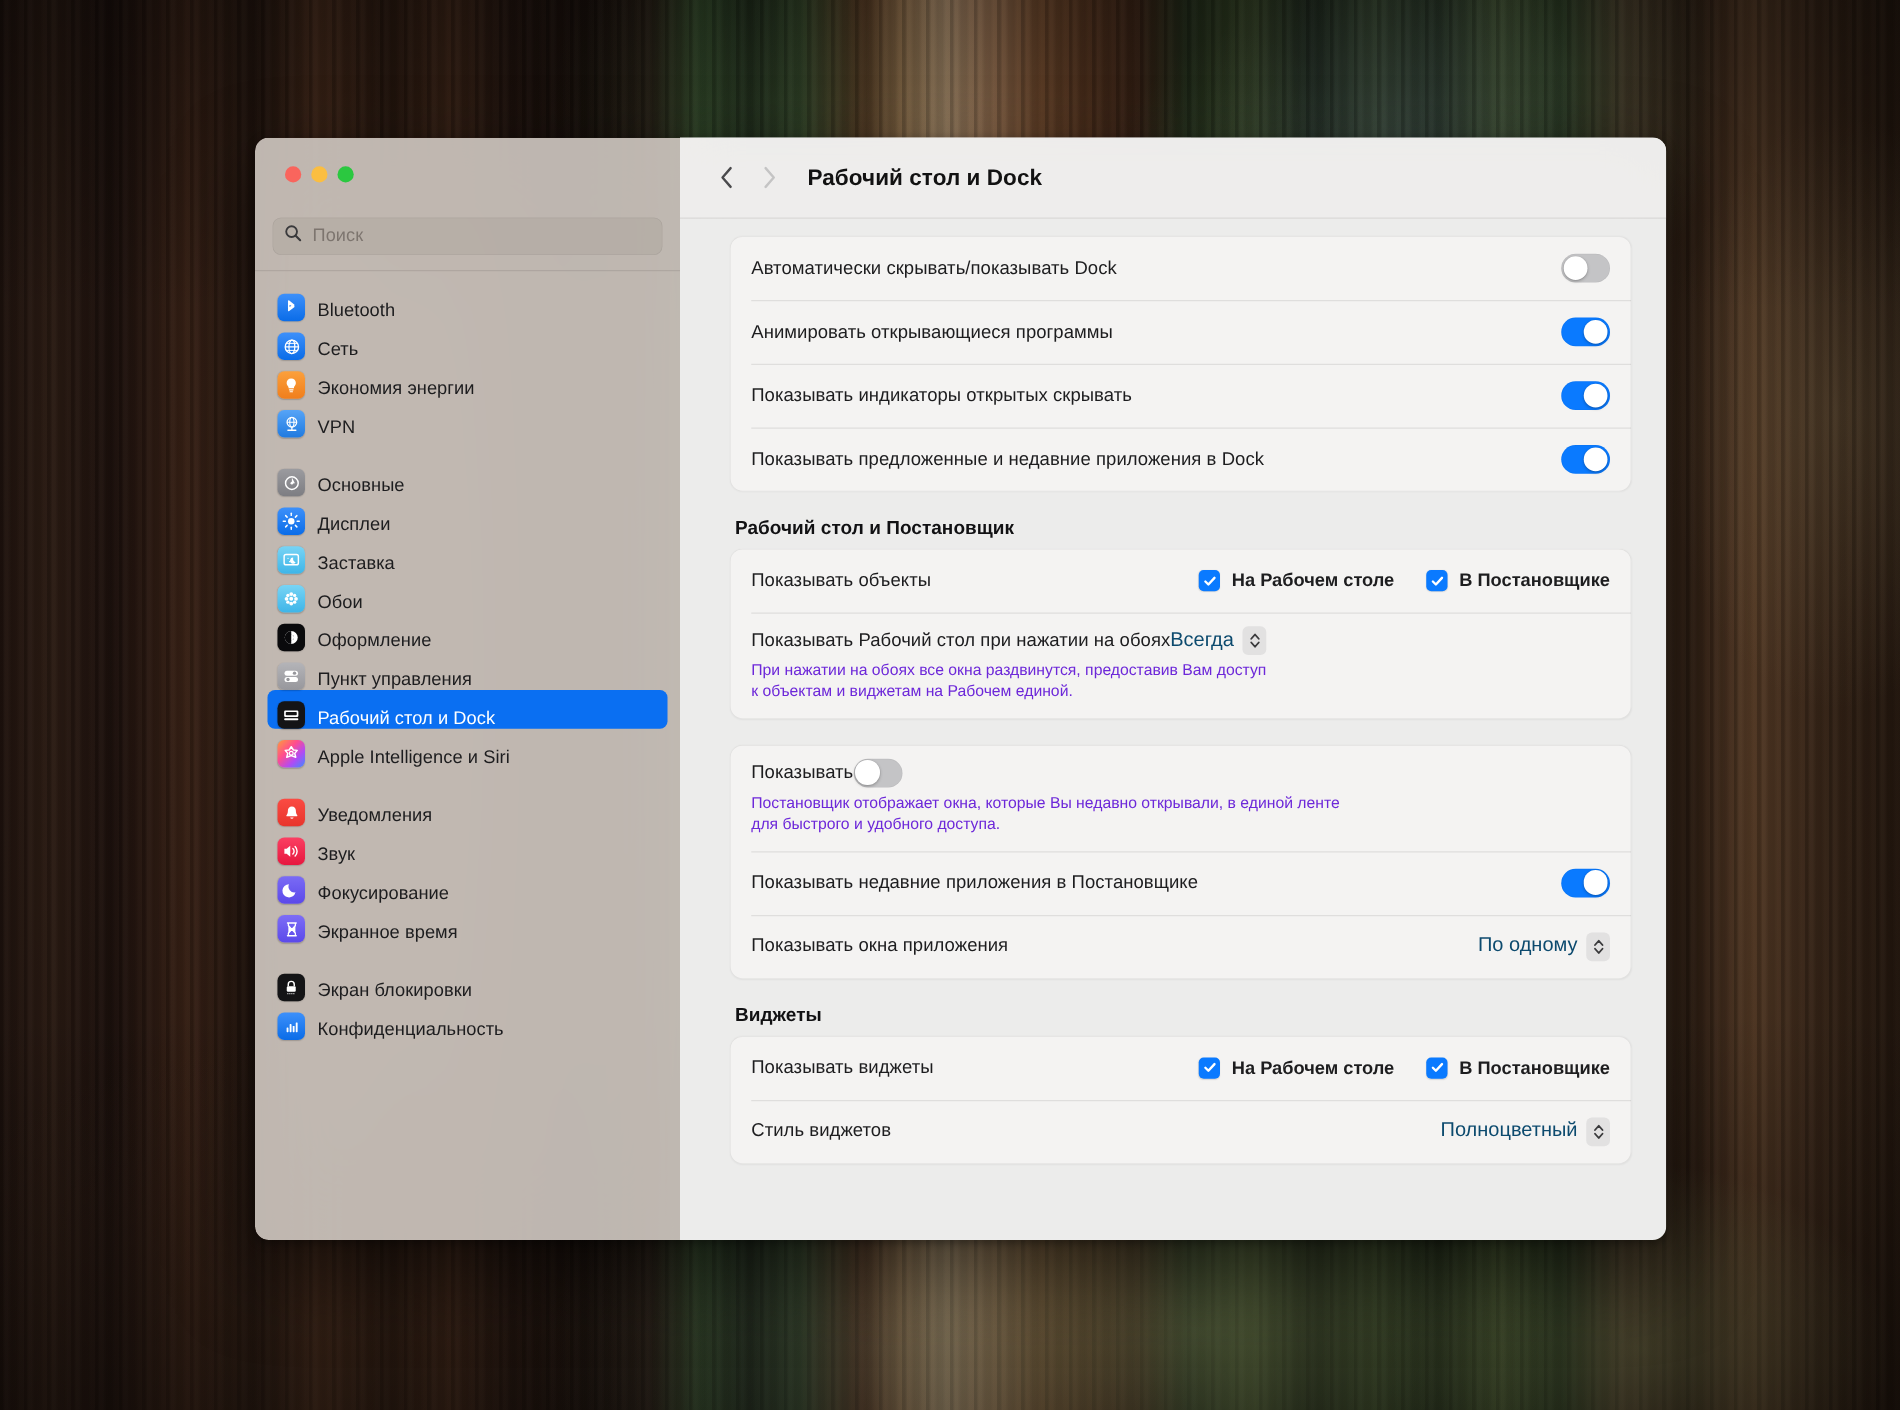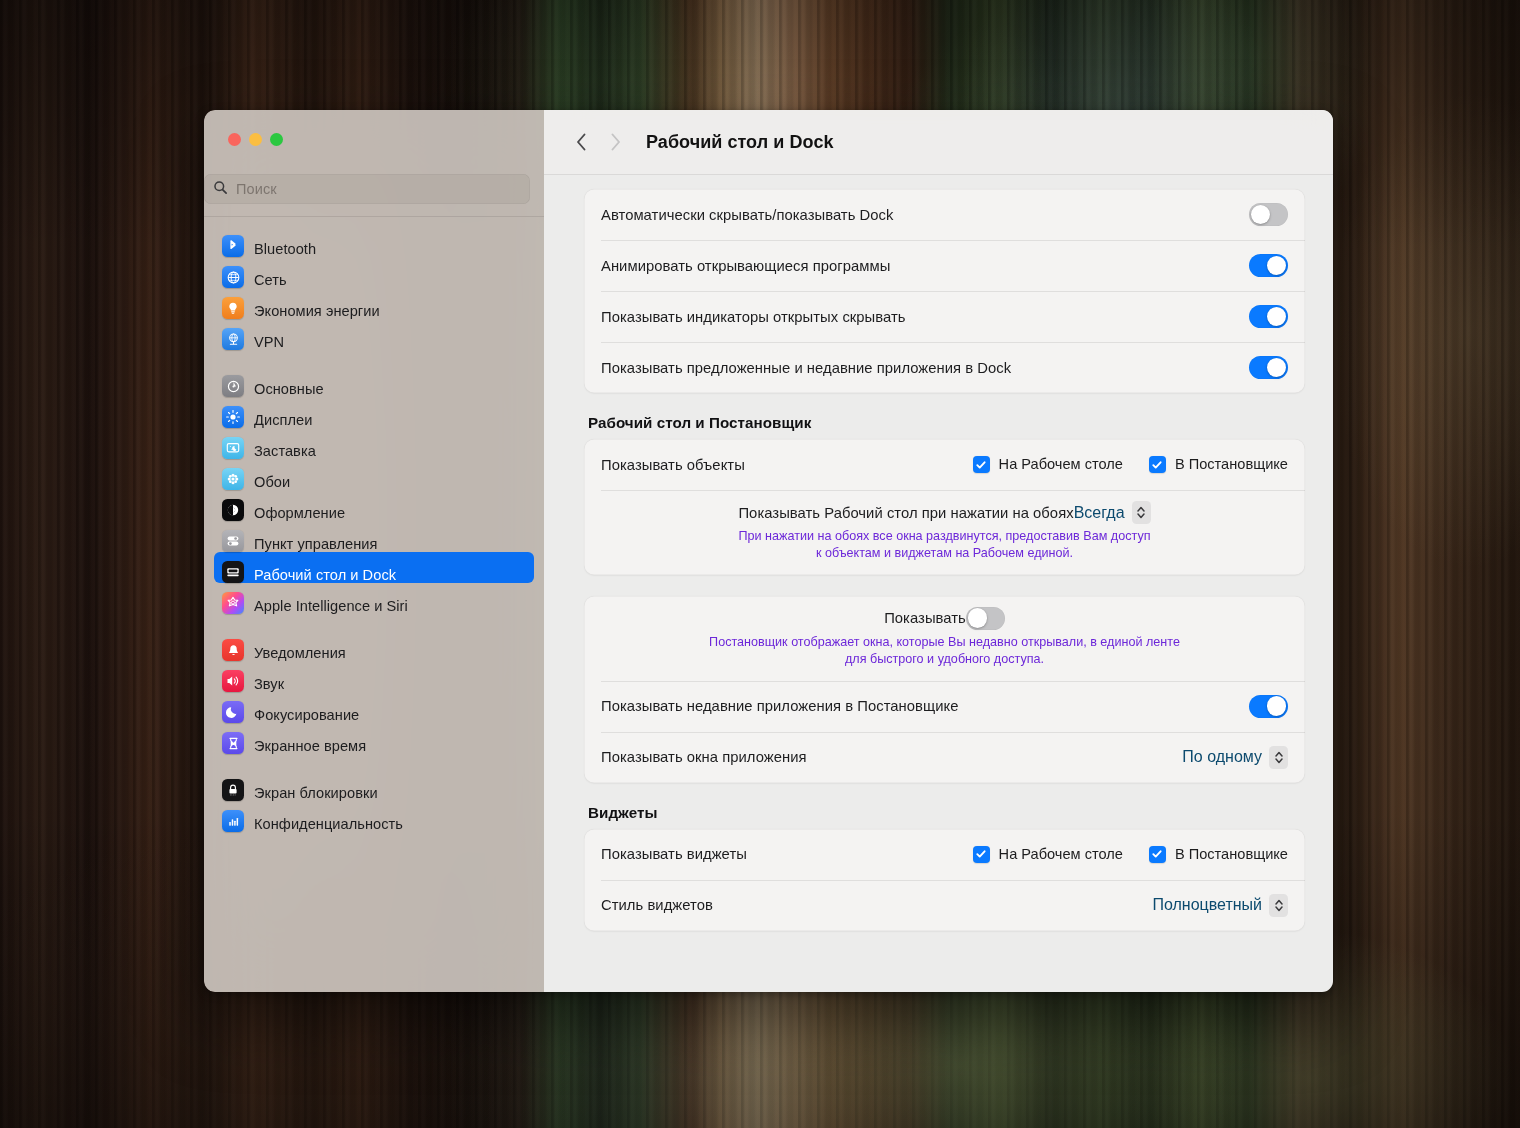--- a/index.html
+++ b/index.html
@@ -97,21 +97,21 @@
     display: flex;
     gap: 8px;
     padding: 23px 0 0 24px;
     height: 54px;
   }
   .tl { width: 13px; height: 13px; border-radius: 50%; }
   .tl.red    { background: #f9655d; }
   .tl.yellow { background: #fbbe41; }
   .tl.green  { background: #2bc840; }
 
-  .search-wrap { padding: 10px 14px 12px 0; }
+  .search-wrap { padding: 10px 14px 12px 14px; }
   .search-field {
     display: flex;
     align-items: center;
     gap: 8px;
     height: 30px;
     padding: 0 9px;
     border-radius: 7px;
     background: rgba(160,150,142,0.26);
     box-shadow: inset 0 0 0 0.5px rgba(0,0,0,0.07);
   }
@@ -216,21 +216,21 @@
     padding: 0 17px;
     position: relative;
   }
   .row + .row::before {
     content: "";
     position: absolute;
     left: 17px; right: 0; top: 0;
     height: 1px;
     background: rgba(0,0,0,0.085);
   }
-  .row-stack { flex-direction: column; align-items: center; padding-top: 11px; padding-bottom: 12px; }
+  .row-stack { flex-direction: column; align-items: flex-start; padding-top: 11px; padding-bottom: 12px; }
   .row-line { display: flex; align-items: center; }
   .row-label {
     font-size: 14.8px;
     color: #1d1d1f;
     letter-spacing: 0.04px;
   }
   .row-sub {
     font-size: 12.6px;
     line-height: 1.38;
     color: #6d28d9;
@@ -265,21 +265,21 @@
     top: 1.7px; left: 1.8px;
     width: 19.5px; height: 19.5px;
     border-radius: 50%;
     background: #ffffff;
     box-shadow: 0 1px 2.5px rgba(0,0,0,0.28), 0 0 0 0.5px rgba(0,0,0,0.045);
     transition: left .15s;
   }
   .toggle.on .knob { left: 17.8px; }
 
   
-  .cb-group { display: flex; align-items: flex-start; gap: 9px; margin-left: 26px; cursor: default; }
+  .cb-group { display: flex; align-items: flex-end; gap: 9px; margin-left: 26px; cursor: default; font-weight: bold; }
   .cb {
     width: 17px; height: 17px;
     border-radius: 4px;
     background: #0a7aff;
     display: flex; align-items: center; justify-content: center;
     flex: 0 0 17px;
     box-shadow: 0 0.5px 1px rgba(0,0,0,0.12);
   }
   .cb-label { font-size: 14.6px; color: #1d1d1f; white-space: nowrap; }
 

